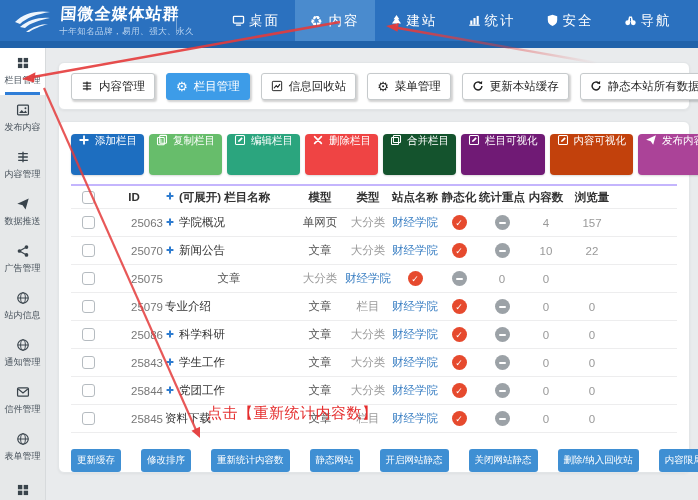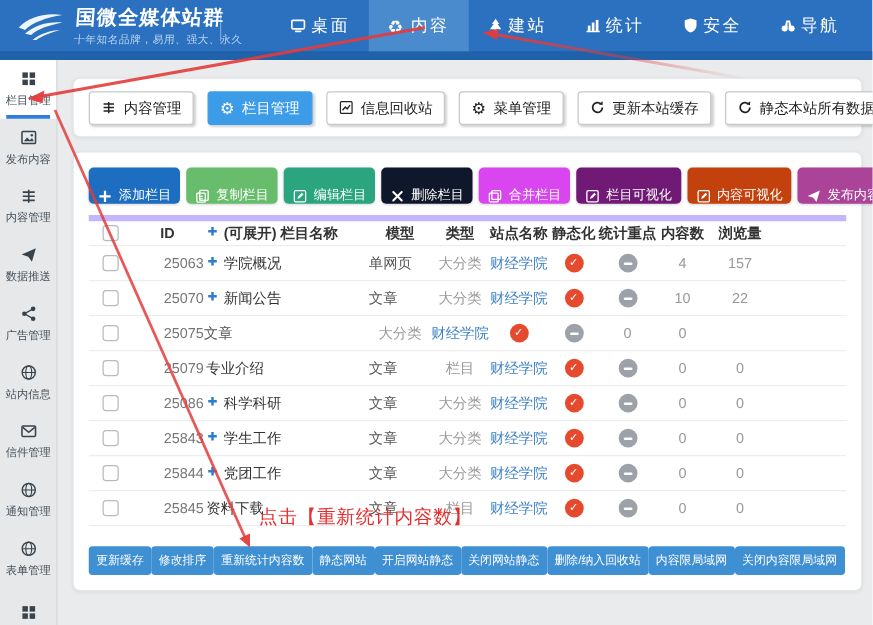--- a/index.html
+++ b/index.html
@@ -33,42 +33,42 @@
   .main{position:absolute;left:47px;top:48px;right:0;bottom:0;padding:14px 8px 0 11px}
   .card{background:#fff;border:1px solid #e2e5e7;border-radius:6px;box-shadow:0 1px 3px rgba(0,0,0,.05)}
   .tabbar{height:48px;display:flex;align-items:center;gap:11px;padding:0 12px;margin-bottom:11px}
   .tab{height:27px;display:flex;align-items:center;gap:6px;padding:0 9px;font-size:11.5px;color:#222;background:#fff;border:1px solid #c6cacc;border-radius:3px;box-shadow:1.5px 1.5px 2px rgba(0,0,0,.18);cursor:pointer;white-space:nowrap}
   .tab .ic{color:#222}
   .tab.active{background:#3d9ce8;border-color:#3d9ce8;color:#fff}
   .tab.active .ic{color:#fff}
 
   .main-card{height:352px;padding:12px;position:relative}
   .toolbar{display:flex;gap:5px}
-  .tbtn{height:29px;display:flex;align-items:flex-end;gap:5px;padding:0 7px;border-radius:4px;color:#fff;font-size:10.5px;cursor:pointer;white-space:nowrap;box-shadow:0 1px 2px rgba(0,0,0,.15)}
+  .tbtn{height:41px;display:flex;align-items:flex-start;gap:5px;padding:0 7px;border-radius:4px;color:#fff;font-size:10.5px;cursor:pointer;white-space:nowrap;box-shadow:0 1px 2px rgba(0,0,0,.15)}
 
   .table{margin-top:9px}
   .trow{display:grid;grid-template-columns:34px 58px 132px 50px 46px 48px 40px 46px 42px 50px;align-items:center;height:28px;border-bottom:1px solid #ededee;font-size:11.5px}
-  .thead-row{height:25px;border-top:5px solid #c4b5fd;font-weight:bold;color:#333}
+  .thead-row{height:25px;border-top:2px solid #c4b5fd;font-weight:bold;color:#333}
   .c{text-align:center}
   .chk{width:13px;height:13px;border:1px solid #b5bbc0;border-radius:3px;background:#fefefe;margin:0 auto;cursor:pointer}
   .cell-id{color:#777;text-align:right}
   .cell-name{display:flex;align-items:center;gap:4px;color:#333;padding-left:2px}
   .cell-name .plus{color:#2e7cd0}
-  .cell-model{color:#555;}
+  .cell-model{color:#555;text-align:center}
   .cell-type{color:#999;text-align:center}
   .cell-site{color:#3d81c4;text-align:center;cursor:pointer}
   .cell-num{color:#999;text-align:center}
   .hd-name{display:flex;align-items:center;gap:4px;padding-left:2px}
   .hd-name .plus{color:#2e7cd0}
   .st{width:15px;height:15px;border-radius:50%;margin:0 auto;display:flex;align-items:center;justify-content:center;color:#fff;font-size:9px;font-weight:bold;cursor:pointer}
   .st.ok{background:#e64a2e}
   .st.off{background:#9ca2a7}
   .st.off::before{content:"";width:7px;height:2px;background:#fff;border-radius:1px}
 
-  .footrow{display:flex;gap:0;margin-top:16px}
+  .footrow{display:flex;gap:20px;margin-top:16px}
   .fbtn{height:23px;display:flex;align-items:center;padding:0 6px;background:#3f8fd3;color:#fff;font-size:9.5px;border-radius:3px;cursor:pointer;white-space:nowrap}
 
   
   .annotation{position:absolute;left:207px;top:404px;font-size:15px;color:#e52d2d;z-index:40;letter-spacing:.5px}
   .arrows{position:absolute;left:0;top:0;width:698px;height:500px;z-index:30;pointer-events:none}
 </style>
 </head>
 <body>
 
 <div class="header">
@@ -209,35 +209,35 @@
           <circle cx="8" cy="8" r="6" stroke="currentColor" fill="none" stroke-width="1.3"></circle>
           <ellipse cx="8" cy="8" rx="2.7" ry="6" stroke="currentColor" fill="none" stroke-width="1.1"></ellipse>
           <path d="M2 8h12" stroke="currentColor" stroke-width="1.1"></path>
         </svg>
       </span>
       <span>站内信息</span>
     </div>
     <div class="side-item">
       <span class="ic">
         <svg viewBox="0 0 16 16" width="14" height="14">
-          <rect x="1.8" y="3.2" width="12.4" height="9.6" rx="1.2" stroke="currentColor" fill="none" stroke-width="1.4"></rect>
-          <path d="M2.5 4.5 8 9l5.5-4.5" stroke="currentColor" fill="none" stroke-width="1.4"></path>
-        </svg>
-      </span>
-      <span>信件管理</span>
-    </div>
-    <div class="side-item">
-      <span class="ic">
-        <svg viewBox="0 0 16 16" width="14" height="14">
           <circle cx="8" cy="8" r="6" stroke="currentColor" fill="none" stroke-width="1.3"></circle>
           <ellipse cx="8" cy="8" rx="2.7" ry="6" stroke="currentColor" fill="none" stroke-width="1.1"></ellipse>
           <path d="M2 8h12" stroke="currentColor" stroke-width="1.1"></path>
         </svg>
       </span>
       <span>通知管理</span>
+    </div>
+    <div class="side-item">
+      <span class="ic">
+        <svg viewBox="0 0 16 16" width="14" height="14">
+          <rect x="1.8" y="3.2" width="12.4" height="9.6" rx="1.2" stroke="currentColor" fill="none" stroke-width="1.4"></rect>
+          <path d="M2.5 4.5 8 9l5.5-4.5" stroke="currentColor" fill="none" stroke-width="1.4"></path>
+        </svg>
+      </span>
+      <span>信件管理</span>
     </div>
     <div class="side-item">
       <span class="ic">
         <svg viewBox="0 0 16 16" width="14" height="14">
           <circle cx="8" cy="8" r="6" stroke="currentColor" fill="none" stroke-width="1.3"></circle>
           <ellipse cx="8" cy="8" rx="2.7" ry="6" stroke="currentColor" fill="none" stroke-width="1.1"></ellipse>
           <path d="M2 8h12" stroke="currentColor" stroke-width="1.1"></path>
         </svg>
       </span>
       <span>表单管理</span>
@@ -328,29 +328,29 @@
         </div>
         <div class="tbtn" style="background:#2ba57e">
           <span class="ic">
             <svg viewBox="0 0 16 16" width="12" height="12">
               <rect x="2" y="2" width="12" height="12" rx="1.5" stroke="currentColor" fill="none" stroke-width="1.4"></rect>
               <path d="M5.2 10.8l.9-2.6 3.9-3.9 1.7 1.7-3.9 3.9Z" fill="currentColor"></path>
             </svg>
           </span>
           <span>编辑栏目</span>
         </div>
-        <div class="tbtn" style="background:#0f172a">
+        <div class="tbtn" style="background:#ef4444">
           <span class="ic">
             <svg viewBox="0 0 16 16" width="12" height="12">
               <path d="M3.5 3.5l9 9M12.5 3.5l-9 9" stroke="currentColor" stroke-width="2.2" stroke-linecap="round"></path>
             </svg>
           </span>
           <span>删除栏目</span>
         </div>
-        <div class="tbtn" style="background:#d946ef">
+        <div class="tbtn" style="background:#14532d">
           <span class="ic">
             <svg viewBox="0 0 16 16" width="12" height="12">
               <rect x="4.6" y="2" width="9.4" height="9.4" rx="1" stroke="currentColor" fill="none" stroke-width="1.4"></rect>
               <rect x="2" y="4.6" width="9.4" height="9.4" rx="1" stroke="currentColor" fill="none" stroke-width="1.4"></rect>
             </svg>
           </span>
           <span>合并栏目</span>
         </div>
         <div class="tbtn" style="background:#701a75">
           <span class="ic">

